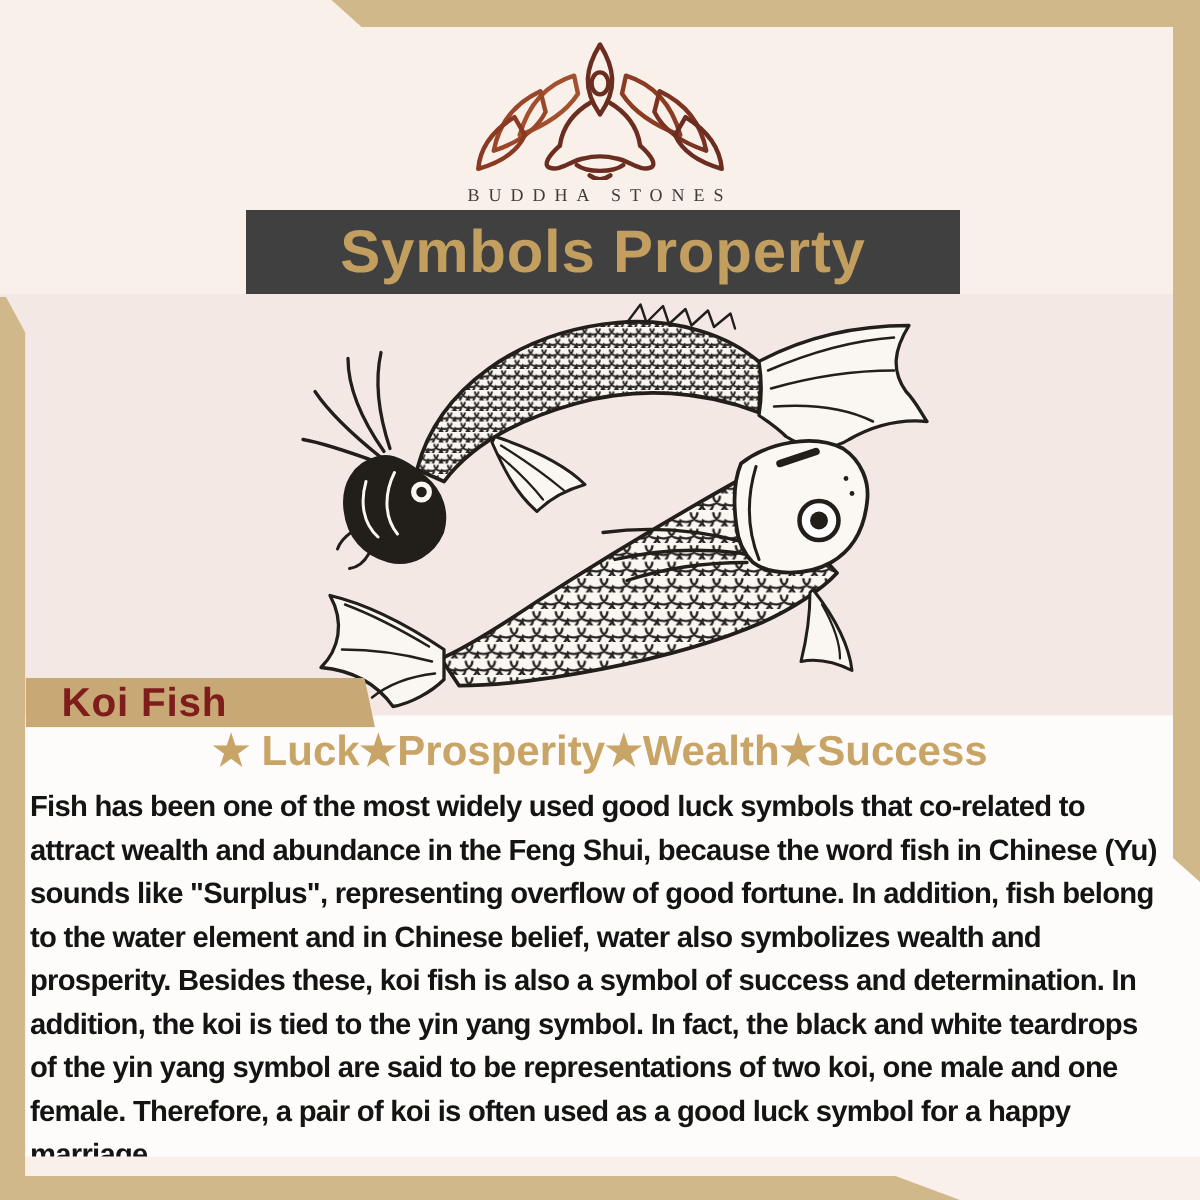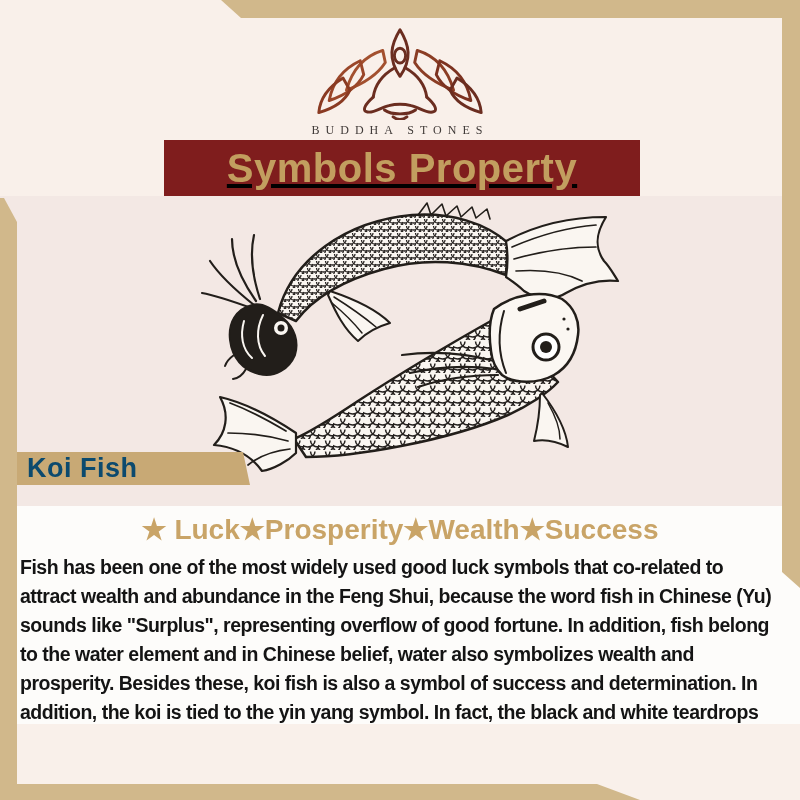--- a/index.html
+++ b/index.html
@@ -14,42 +14,42 @@
   .right-strip { position:absolute; left:782px; top:0; width:18px; height:588px;
     background:#d1b88b; clip-path:polygon(0 0, 18px 0, 18px 588px, 0 572px); z-index:6; }
   .left-strip { position:absolute; left:0; top:198px; width:17px; height:602px;
     background:#d1b88b; clip-path:polygon(0 0, 4px 0, 17px 24px, 17px 602px, 0 602px); z-index:6; }
   .bottom-band { position:absolute; left:0; top:784px; width:640px; height:16px;
     background:#d1b88b; clip-path:polygon(0 0, 597px 0, 640px 16px, 0 16px); z-index:6; }
 
   
   .blush-section { position:absolute; left:0; top:196px; width:800px; height:312px;
     background:#f3e8e4; z-index:0; }
-  .white-content { position:absolute; left:0; top:506px; width:800px; height:218px;
+  .white-content { position:absolute; left:0; top:477px; width:800px; height:294px;
     background:#fdfcfa; z-index:1; overflow:hidden; }
 
   
   .logo-block { position:absolute; left:0; top:24px; width:800px; text-align:center; z-index:2; }
   .logo-block svg { display:block; margin:0 auto; }
   .brand-name { font-family:"Liberation Serif", serif; font-size:12px; letter-spacing:6px;
     color:#403a38; margin-top:3px; font-weight:500; }
 
   
   .title-banner { position:absolute; left:164px; top:140px; width:476px; height:56px;
-    background:#7f1d1d; display:flex; align-items:center; justify-content:center; z-index:2;text-decoration:underline; }
+    background:#404040; display:flex; align-items:center; justify-content:center; z-index:2; }
   .title-banner .title { font-size:40px; font-weight:bold; color:#c29e5f; letter-spacing:0.5px; }
 
   
   .fish-wrap { position:absolute; left:168px; top:197px; z-index:2; }
 
   
   .koi-banner { position:absolute; left:17px; top:452px; width:233px; height:33px;
     background:#c8a975; clip-path:polygon(0 0, 226px 0, 233px 33px, 0 33px);
     display:flex; align-items:center; z-index:3; }
-  .koi-banner .label { color:#0c4a6e; font-weight:bold; font-size:27px; padding-left:10px;
+  .koi-banner .label { color:#7f1d1d; font-weight:bold; font-size:27px; padding-left:24px;
     letter-spacing:0.5px; }
 
   
   .benefits { text-align:center; font-weight:bold; font-size:28px; color:#c9a467;
     margin:7px 0 7px 0; }
   .body-text { margin:0 20px; font-size:19.5px; line-height:29px; font-weight:700;
     letter-spacing:-0.5px; color:#141414; text-align:left; }
 </style>
 </head>
 <body>

